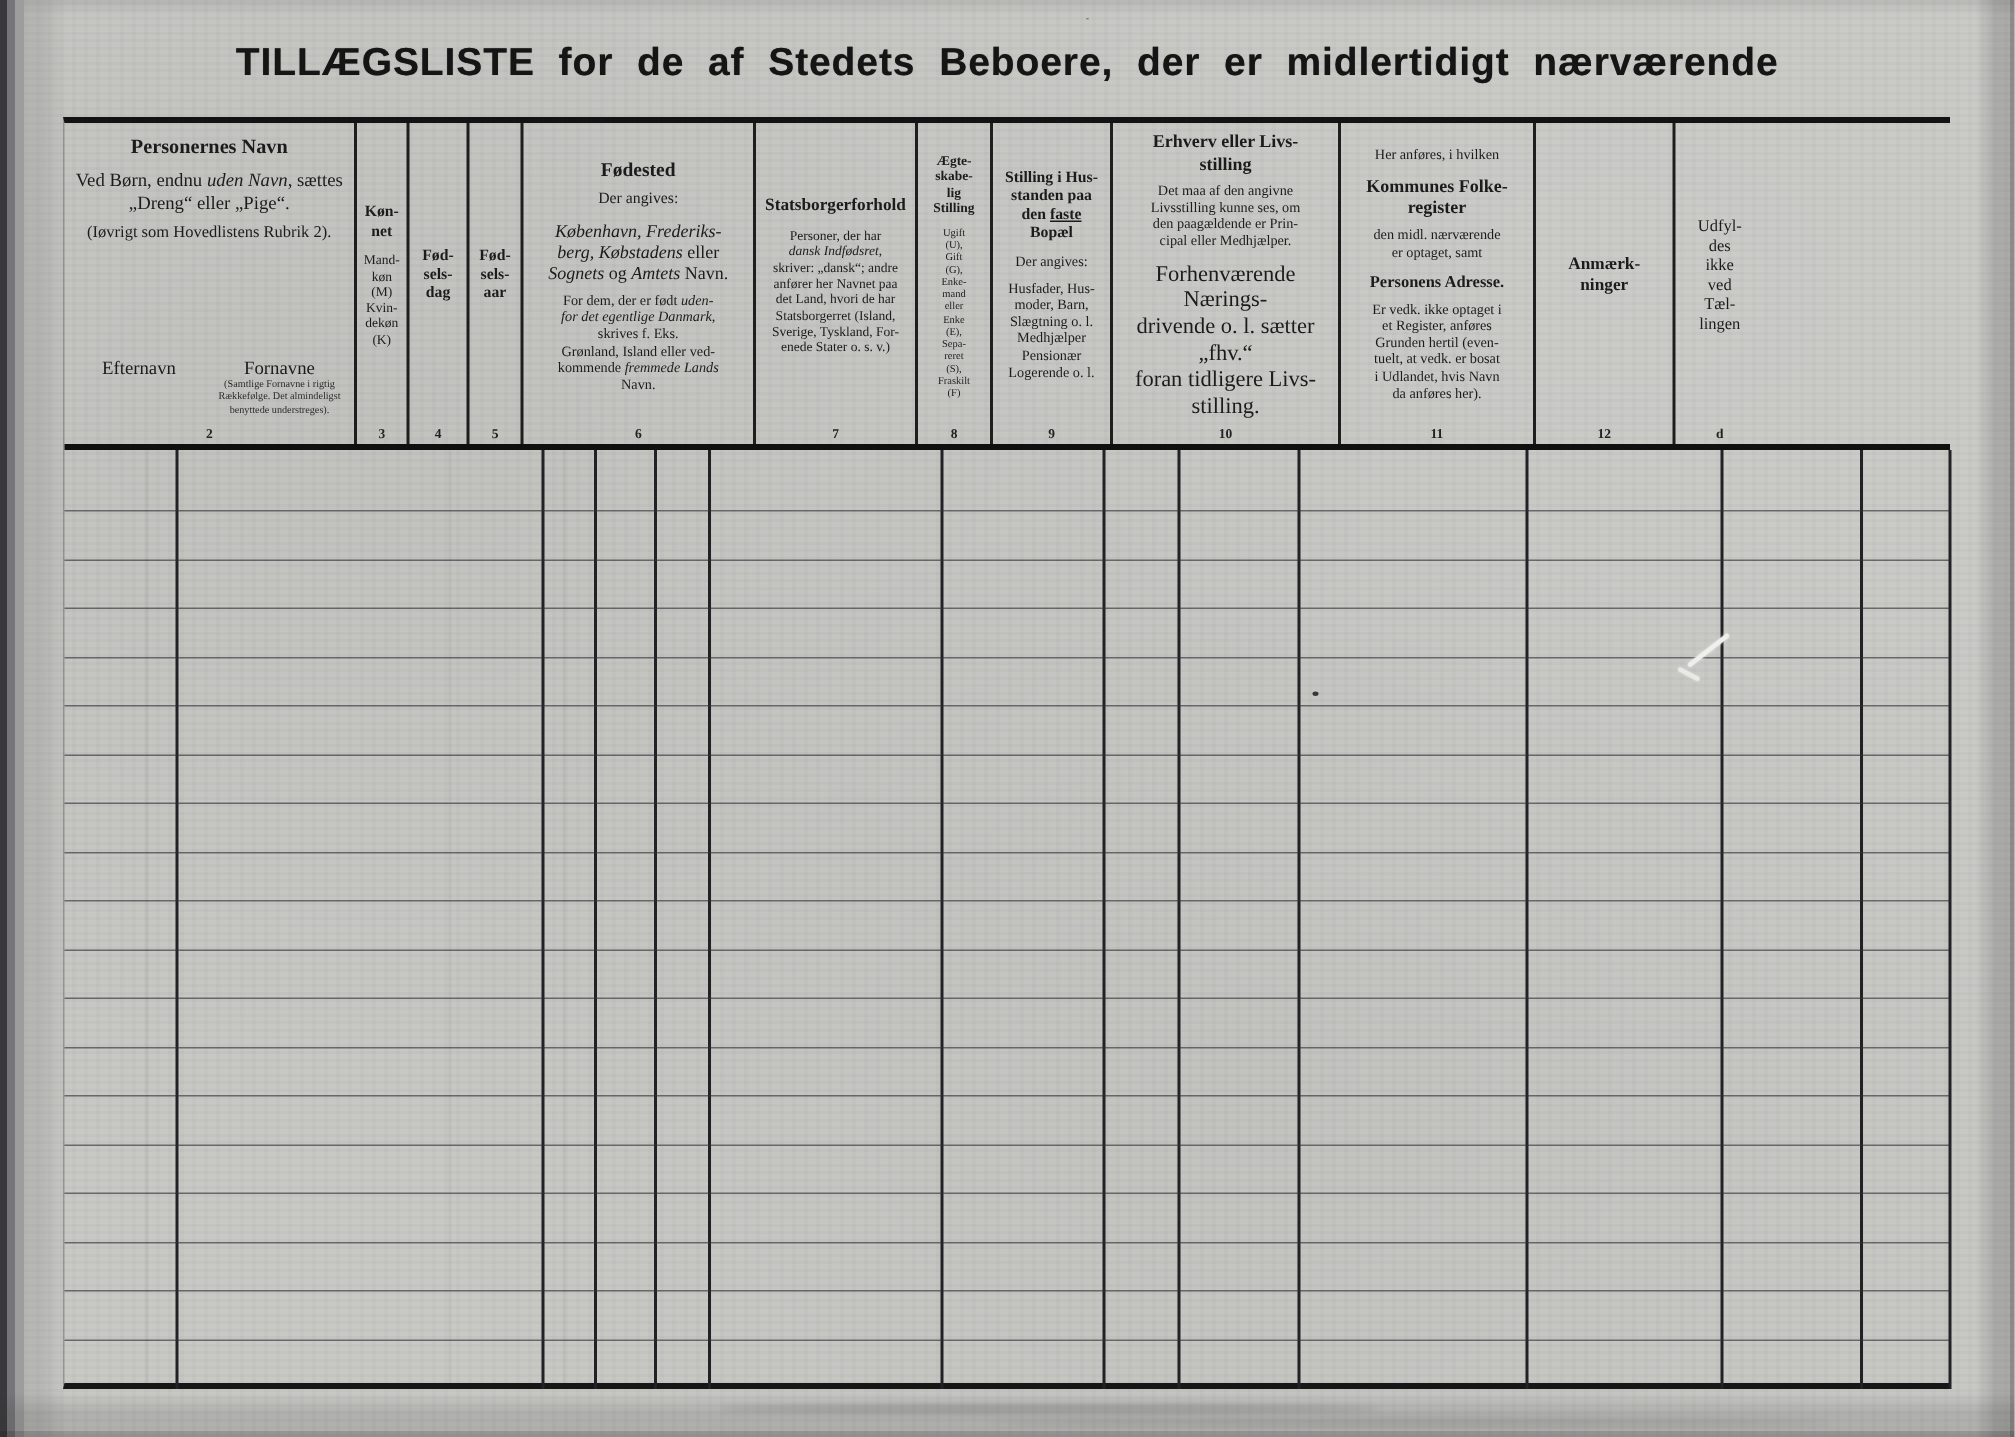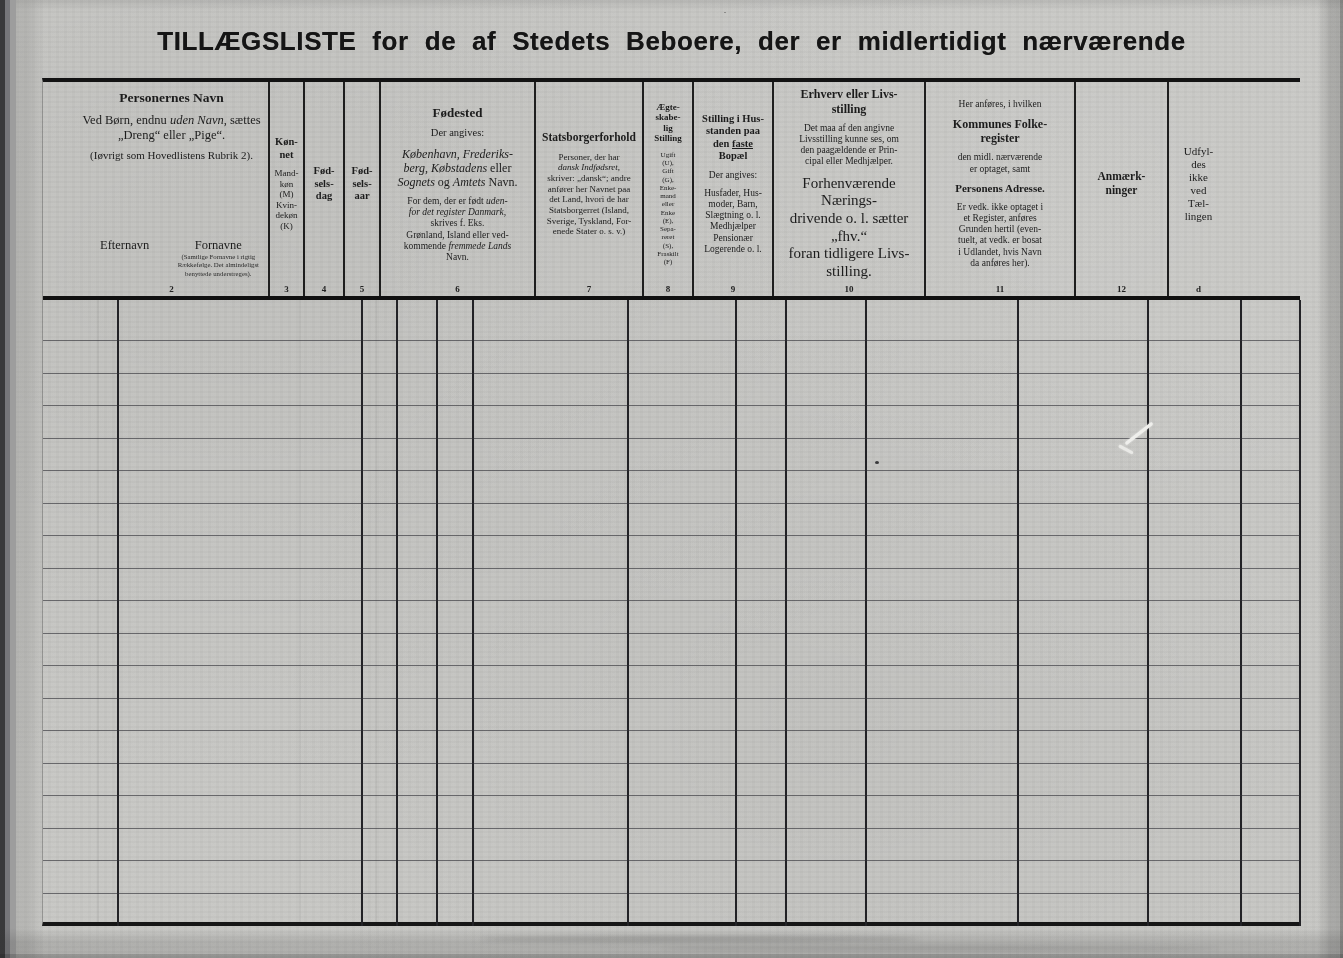--- a/index.html
+++ b/index.html
@@ -121,21 +121,21 @@
 <body>
 
 <div class="scan">
 
   <div class="texture"></div>
 
   <h1 class="title">TILLÆGSLISTE for de af Stedets Beboere, der er midlertidigt nærværende</h1>
 
   <div class="table">
     <div class="header-row">
-        <div class="hcell" style="width: 195px; margin-left: 32px;">
+        <div class="hcell" style="width: 195px;">
           <div class="hinner">
             <div class="hblock" style="font-size: 13.5px; font-weight: bold;"><span>Personernes Navn</span></div>
             <div class="hblock" style="font-size: 12.5px;"><span>Ved Børn, endnu </span><span style="font-style: italic;">uden Navn</span><span>, sættes
 „Dreng“ eller „Pige“.</span></div>
             <div class="hblock" style="font-size: 11px;"><span>(Iøvrigt som Hovedlistens Rubrik 2).</span></div>
             <div class="name-split">
               <span class="left">Efternavn</span>
               <span class="right">
                 <div class="main">Fornavne</div>
                 <div class="note">(Samtlige Fornavne i rigtig
@@ -176,21 +176,21 @@
           <div class="colnum">5</div>
         </div>
         <div class="hcell" style="width: 155px;">
           <div class="hinner">
             <div class="hblock" style="font-size: 13px; font-weight: bold;"><span>Fødested</span></div>
             <div class="hblock" style="font-size: 10.5px;"><span>Der angives:</span></div>
             <div class="hblock" style="font-size: 12px;"><span style="font-style: italic; margin-top: 28px;">København, Frederiks-
 berg, Købstadens</span><span> eller
 </span><span style="font-style: italic;">Sognets</span><span> og </span><span style="font-style: italic;">Amtets</span><span> Navn.</span></div>
             <div class="hblock" style="font-size: 9.5px;"><span>For dem, der er født </span><span style="font-style: italic;">uden-
-for det register Danmark</span><span>,
+for det egentlige Danmark</span><span>,
 skrives f. Eks.
 Grønland, Island eller ved-
 kommende </span><span style="font-style: italic;">fremmede Lands</span><span>
 Navn.</span></div>
           </div>
           <div class="colnum">6</div>
         </div>
         <div class="hcell" style="width: 108px;">
           <div class="hinner">
             <div class="hblock" style="font-size: 11.5px; font-weight: bold;"><span>Statsborgerforhold</span></div>
@@ -252,21 +252,21 @@
 Livsstilling kunne ses, om
 den paagældende er Prin-
 cipal eller Medhjælper.</span></div>
             <div class="hblock" style="font-size: 15px;"><span>Forhenværende Nærings-
 drivende o. l. sætter „fhv.“
 foran tidligere Livs-
 stilling.</span></div>
           </div>
           <div class="colnum">10</div>
         </div>
-        <div class="hcell" style="width: 150px;">
+        <div class="hcell" style="width: 130px;">
           <div class="hinner">
             <div class="hblock" style="font-size: 9.5px;"><span>Her anføres, i hvilken</span></div>
             <div class="hblock" style="font-size: 12px; font-weight: bold;"><span>Kommunes Folke-
 register</span></div>
             <div class="hblock" style="font-size: 9.5px;"><span>den midl. nærværende
 er optaget, samt</span></div>
             <div class="hblock" style="font-size: 11px; font-weight: bold; text-align: center;"><span>Personens Adresse.</span></div>
             <div class="hblock" style="font-size: 9.5px;"><span>Er vedk. ikke optaget i
 et Register, anføres
 Grunden hertil (even-

